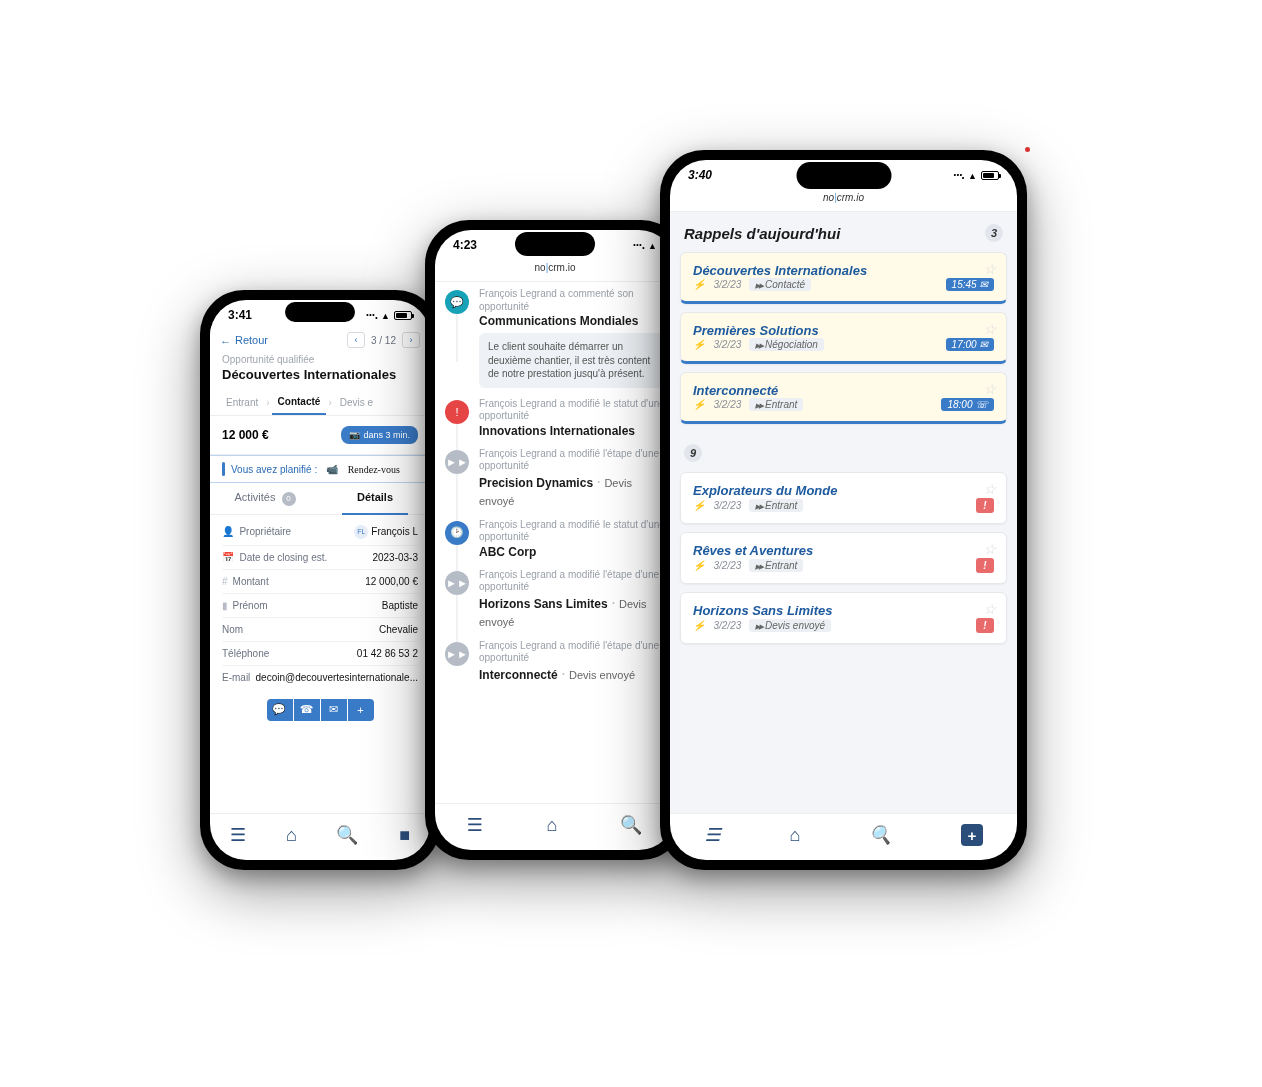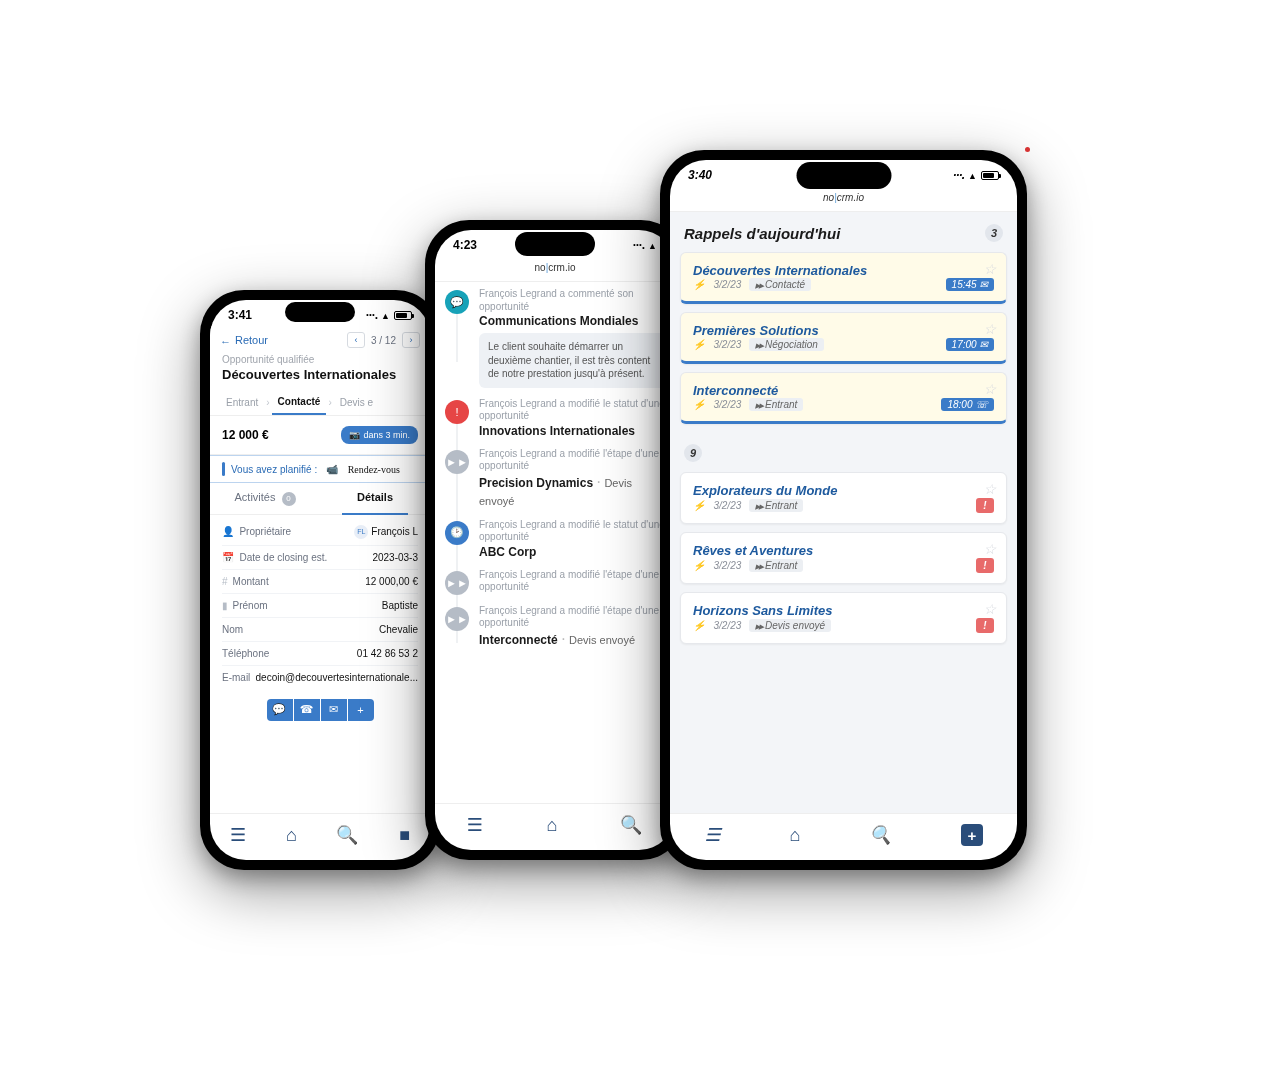--- a/index.html
+++ b/index.html
@@ -255,20 +255,21 @@
           <div class="tl-ico ico-blue">🕑</div>
           <div class="tl-body">
             <div class="tl-meta">François Legrand a modifié le statut d'une opportunité</div>
             <div class="tl-title">ABC Corp</div>
           </div>
         </div>
         <div class="tl-item">
           <div class="tl-ico ico-gray">►►</div>
           <div class="tl-body">
             <div class="tl-meta">François Legrand a modifié l'étape d'une opportunité</div>
+            <div><span class="tl-title">Horizons Sans Limites</span><span class="tl-sep">·</span><span class="tl-sub">Devis envoyé</span></div>
           </div>
         </div>
         <div class="tl-item last">
           <div class="tl-ico ico-gray">►►</div>
           <div class="tl-body">
             <div class="tl-meta">François Legrand a modifié l'étape d'une opportunité</div>
             <div><span class="tl-title">Interconnecté</span><span class="tl-sep">·</span><span class="tl-sub">Devis envoyé</span></div>
           </div>
         </div>
       </div>

